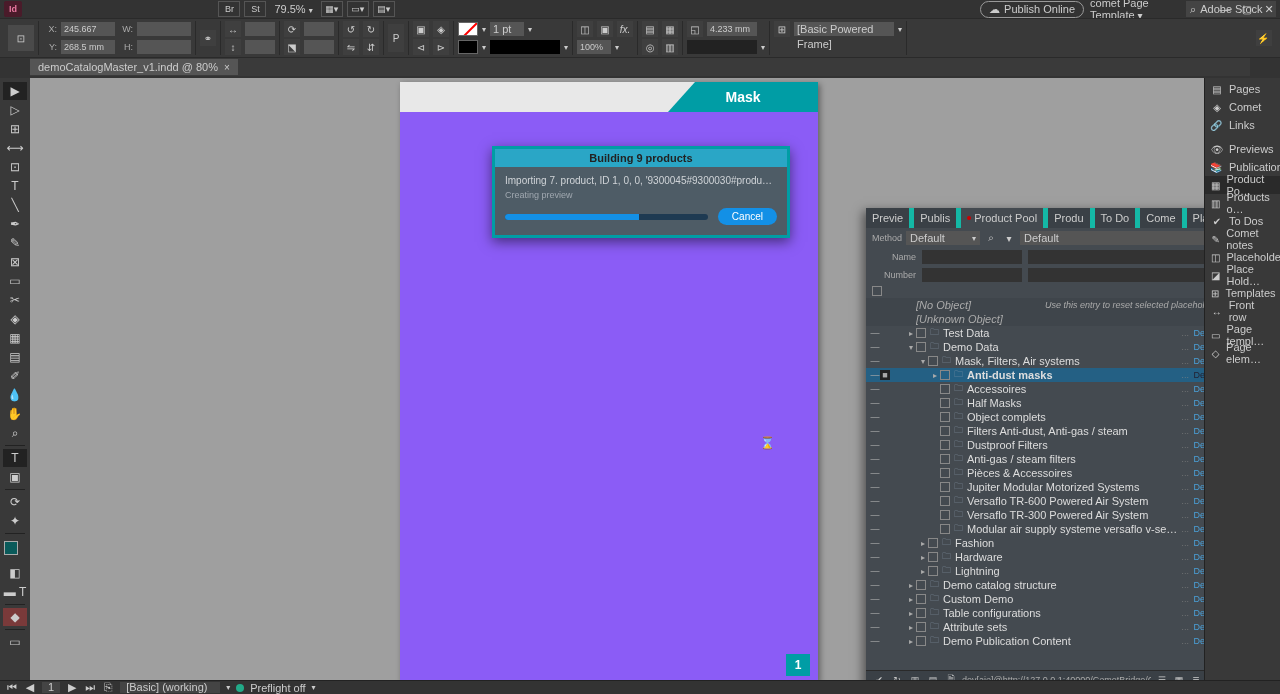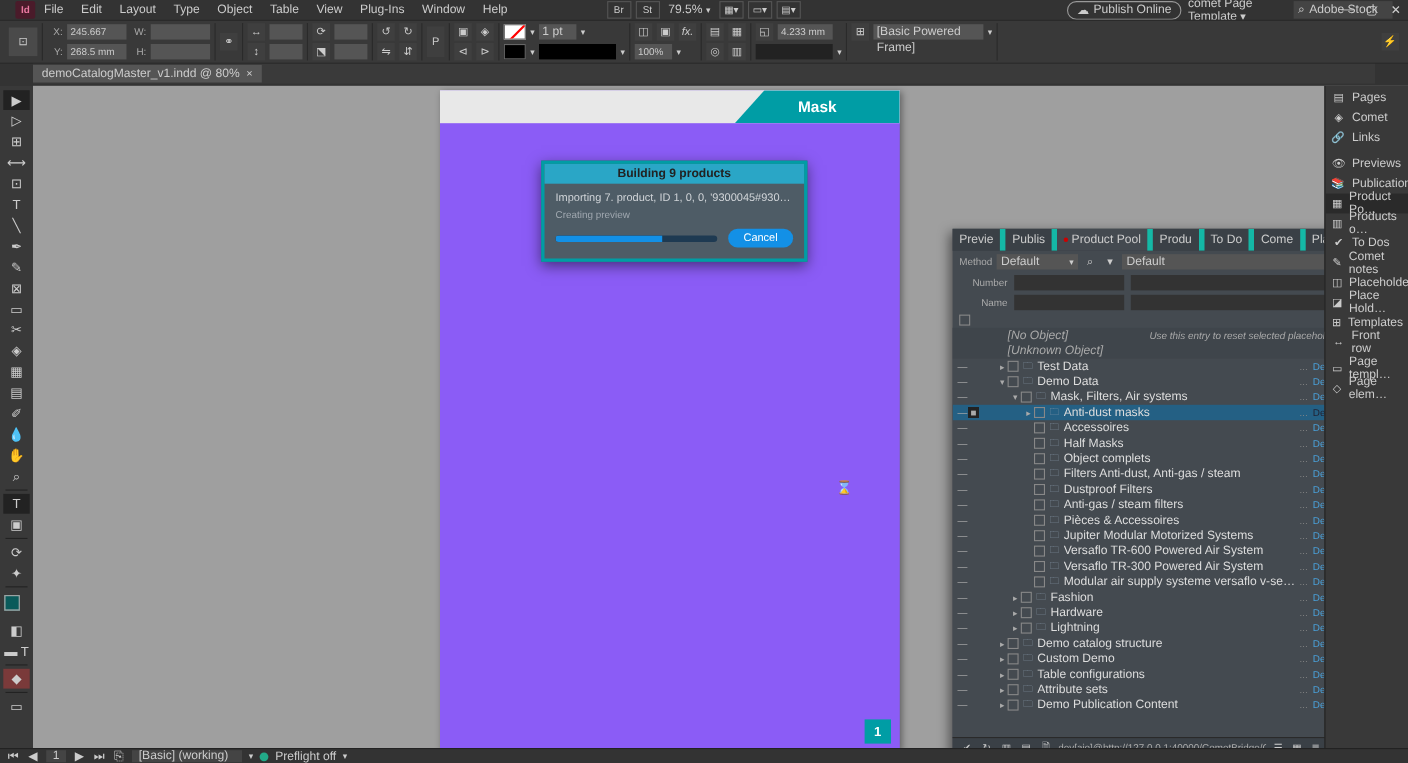--- a/index.html
+++ b/index.html
@@ -3,21 +3,21 @@
 <meta charset="utf-8">
 <style>
 * { margin: 0; padding: 0; box-sizing: border-box; font-family: "Segoe UI", Tahoma, sans-serif; font-size: 11px; color: #ccc; user-select: none; }
 html, body { width: 1280px; height: 694px; overflow: hidden; background: #333333; }
 
 
 .winctl { position: absolute; top: 0; right: 0; display: flex; }
 .winctl div { width: 22px; height: 18px; display: flex; align-items: center; justify-content: center; color: #ccc; }
 
 
-.menubar { position: absolute; top: 0; left: 0; right: 0; height: 18px; background: #333; display: flex; align-items: center; padding: 0 14px; }
+.menubar { position: absolute; top: 0; left: 0; right: 0; height: 18px; background: #333; display: flex; align-items: center; padding: 0 4px; }
 .menubar .logo { width: 18px; height: 16px; background: #4a1b2a; border-radius: 2px; display: flex; align-items: center; justify-content: center; font-size: 9px; color: #e878a0; font-weight: bold; }
 .menubar .menu-item { padding: 0 8px; font-size: 11px; }
 .menubar .divider { flex: 1; }
 .menubar .zoom { padding: 0 6px; }
 .menubar .iconbtn { width: 22px; height: 16px; display: flex; align-items: center; justify-content: center; border: 1px solid #555; margin: 0 2px; font-size: 9px; }
 .menubar .publish { border: 1px solid #999; border-radius: 10px; padding: 1px 8px; display: flex; align-items: center; gap: 4px; font-size: 10px; }
 .menubar .ws-dd { margin: 0 6px; width: 90px; font-size: 10px; }
 .menubar .stock { background: #444; width: 90px; height: 16px; padding: 0 4px; font-size: 10px; color: #888; display: flex; align-items: center; gap: 4px; }
 
 
@@ -53,21 +53,21 @@
 .canvas { position: absolute; top: 78px; left: 30px; right: 0; bottom: 14px; background: #9f9f9f; overflow: hidden; }
 .page { position: absolute; top: 4px; left: 370px; width: 418px; height: 600px; background: #8b5cf6; box-shadow: 2px 2px 6px rgba(0,0,0,0.4); }
 .page-header-bar { position: absolute; top: 0; left: 0; right: 0; height: 30px; background: #e8e8e8; }
 .page-tab { position: absolute; top: 0; right: 0; width: 150px; height: 30px; background: #009da5; color: #fff; display: flex; align-items: center; justify-content: center; font-size: 14px; font-weight: bold; clip-path: polygon(18% 0, 100% 0, 100% 100%, 0 100%); }
 .page-num { position: absolute; bottom: 6px; right: 8px; width: 24px; height: 22px; background: #009da5; color: #fff; display: flex; align-items: center; justify-content: center; font-size: 12px; font-weight: bold; }
 
 
 .wait-cursor { position: absolute; top: 358px; left: 730px; font-size: 12px; color: #333; }
 
 
-.progress-dialog { position: absolute; top: 68px; left: 462px; width: 242px; background: #4e5c66; border: 3px solid #009da5; box-shadow: 0 4px 12px rgba(0,0,0,0.5); }
+.progress-dialog { position: absolute; top: 68px; left: 462px; width: 298px; background: #4e5c66; border: 3px solid #009da5; box-shadow: 0 4px 12px rgba(0,0,0,0.5); }
 .progress-title { background: #2aa6c6; color: #222; text-align: center; padding: 3px 0; font-size: 11px; font-weight: 600; }
 .progress-body { padding: 8px 10px 10px; }
 .progress-msg { color: #d0d4d8; font-size: 10px; margin-bottom: 4px; overflow: hidden; text-overflow: ellipsis; white-space: nowrap; }
 .progress-sub { color: #a0a8b0; font-size: 9px; margin-bottom: 8px; }
 .progress-row { display: flex; align-items: center; gap: 10px; }
 .progress-track { flex: 1; height: 6px; background: #1e3a52; border-radius: 3px; overflow: hidden; }
 .progress-fill { height: 100%; background: #1390e6; width: 66%; }
 .progress-cancel { background: #1390e6; color: #fff; border-radius: 10px; padding: 3px 14px; font-size: 10px; }
 
 
@@ -92,21 +92,21 @@
 .tree-row { display: flex; align-items: center; height: 14px; padding: 0 4px; justify-content: center; }
 .tree-row.system { background: #3f454b; }
 .tree-row.selected { background: #246084; }
 .tr-expand-col { width: 10px; text-align: center; font-size: 9px; color: #aaa; }
 .tr-indent { flex-shrink: 0; }
 .tr-arrow { width: 10px; font-size: 8px; color: #aaa; text-align: center; }
 .tr-check { width: 10px; height: 10px; border: 1px solid #888; margin-right: 4px; flex-shrink: 0; }
 .tr-icon { width: 10px; font-size: 9px; color: #8899aa; margin-right: 3px; flex-shrink: 0; }
 .tr-label { flex: 1; white-space: nowrap; overflow: hidden; text-overflow: ellipsis; color: #ddd; }
 .tr-label.italic { font-style: italic; color: #aaa; }
-.tr-label.bold { font-weight: 400; }
+.tr-label.bold { font-weight: 700; }
 .tr-dash { font-style: italic; color: #888; margin: 0 4px; font-size: 8px; }
 .tr-default { color: #4aa0d8; font-size: 9px; }
 .tree-row.selected .tr-default { color: #223; }
 
 .panel-status { height: 18px; background: #3a4046; display: flex; align-items: center; gap: 4px; padding: 0 6px; border-top: 1px solid #2a2a2a; }
 .ps-icon { width: 14px; height: 12px; display: flex; align-items: center; justify-content: center; font-size: 9px; }
 .ps-path { flex: 1; font-size: 9px; color: #aaa; white-space: nowrap; overflow: hidden; }
 .ps-right { display: flex; gap: 3px; }
 
 
@@ -121,32 +121,20 @@
 .sb-btn { width: 12px; text-align: center; }
 .sb-field { background: #444; padding: 0 6px; height: 11px; line-height: 11px; }
 .sb-dot { width: 8px; height: 8px; border-radius: 50%; background: #2a8; }
 
 </style>
 </head>
 <body>
 
 <div class="menubar">
   <div class="logo">Id</div>
-  <div id="menu-items" style="display: flex;">
-      <div class="menu-item">File</div>
-      <div class="menu-item">Edit</div>
-      <div class="menu-item">Layout</div>
-      <div class="menu-item">Type</div>
-      <div class="menu-item">Object</div>
-      <div class="menu-item">Table</div>
-      <div class="menu-item">View</div>
-      <div class="menu-item">Plug-Ins</div>
-      <div class="menu-item">Window</div>
-      <div class="menu-item">Help</div>
-    </div>
   <div class="divider"></div>
   <div class="iconbtn">Br</div>
   <div class="iconbtn">St</div>
   <div class="zoom"><span>79.5%</span> <span style="font-size:8px">▾</span></div>
   <div class="iconbtn">▦▾</div>
   <div class="iconbtn">▭▾</div>
   <div class="iconbtn">▤▾</div>
   <div class="divider" style="flex:3"></div>
   <div class="publish">
       <span>☁</span>
@@ -391,26 +379,26 @@
           <span class="arr">▾</span>
         </div>
       <div class="pf-icon">⌕</div>
       <div class="pf-icon">▾</div>
       <div class="pf-dd" style="flex:1">
           <span>Default</span>
           <span class="arr">▾</span>
         </div>
     </div>
     <div class="panel-row">
-      <span class="lab">Number</span>
+      <span class="lab">Name</span>
       <div class="inp"></div>
       <div class="inp2"></div>
     </div>
     <div class="panel-row">
-      <span class="lab">Name</span>
+      <span class="lab">Number</span>
       <div class="inp"></div>
       <div class="inp2"></div>
     </div>
     <div class="panel-controls-row">
       <div class="mini"></div>
     </div>
     <div class="tree" id="tree">
         <div class="tree-row system">
           <div class="tr-expand-col"></div>
           <div style="width: 10px;"></div>

